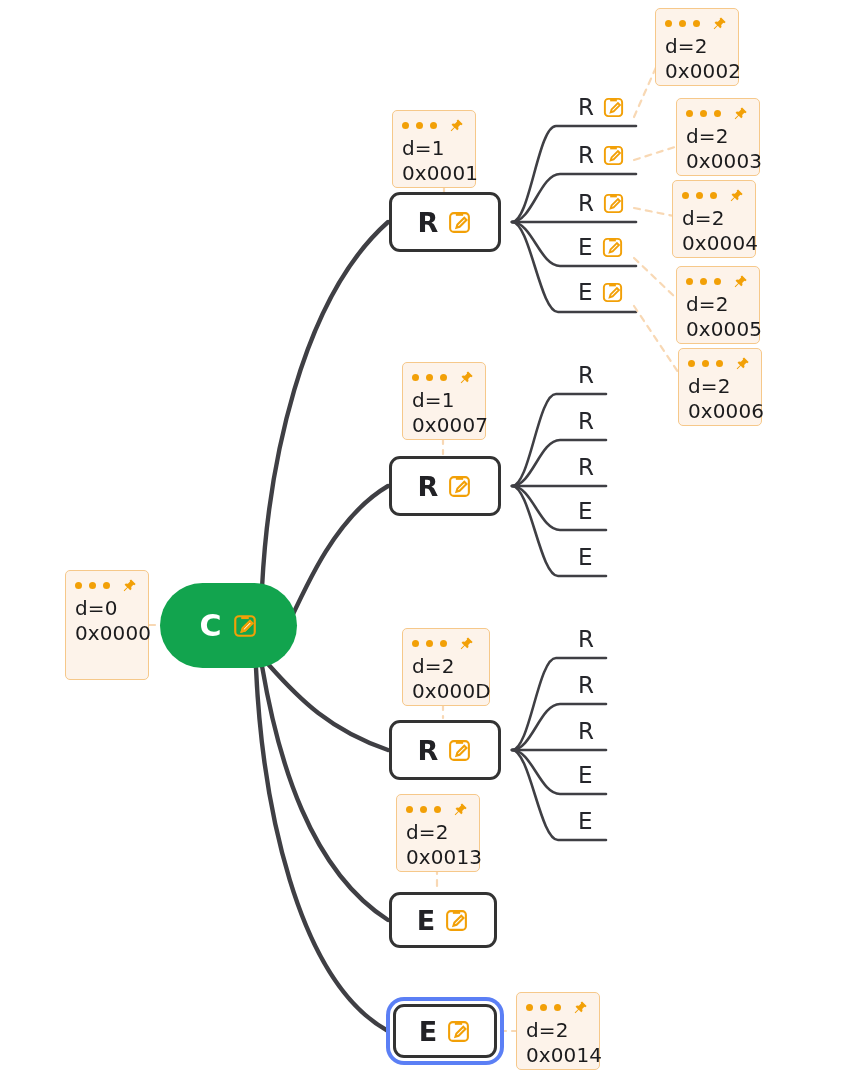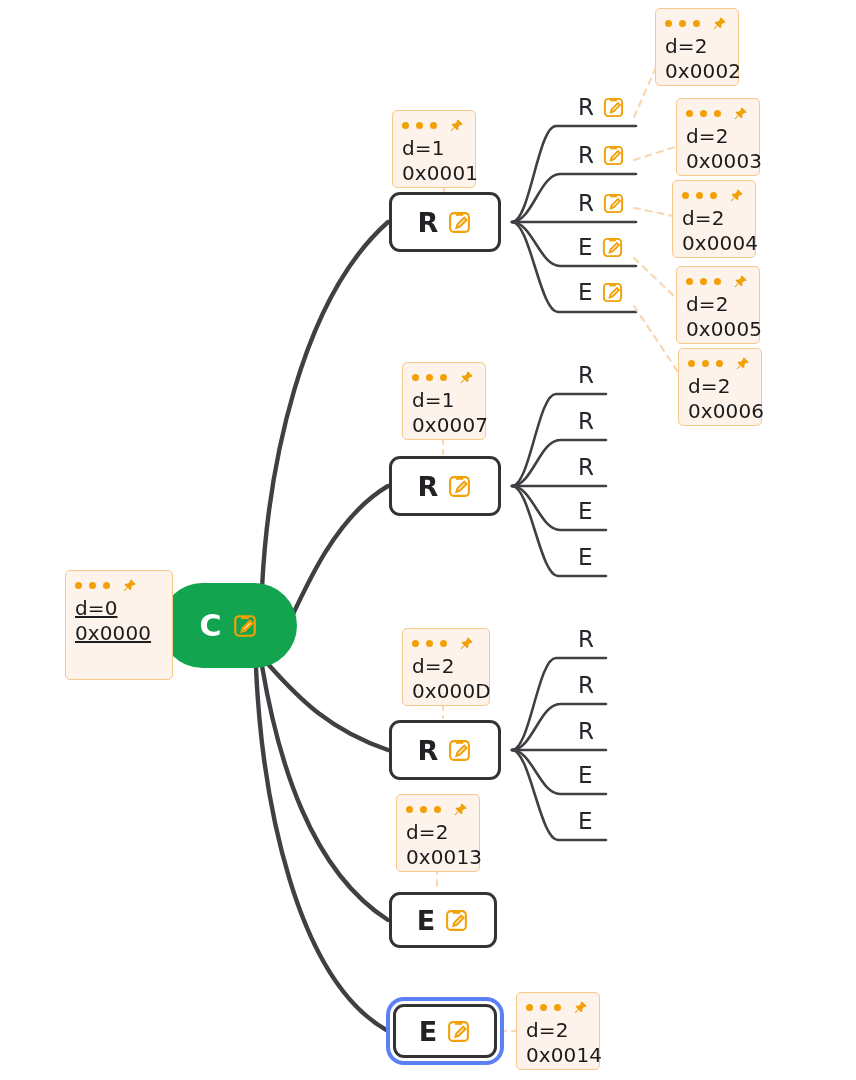--- a/index.html
+++ b/index.html
@@ -120,21 +120,21 @@
     <span class="noteicon">
       <svg viewBox="0 0 24 24" width="26" height="26" fill="none" stroke="#f2a007" stroke-width="2">
         <rect x="3" y="3" width="18" height="18" rx="3.5"></rect>
         <path d="M8.5 3h7v2.6h-7z" fill="#f2a007" stroke="none"></path>
         <path d="M16.6 7.4l-6.6 6.6-.9 3 3-.9 6.6-6.6z" fill="#ffffff"></path>
         <path d="M16.6 7.4l-6.6 6.6-.9 3 3-.9 6.6-6.6z"></path>
       </svg>
     </span>
   </div>
 
-  <div class="card" style="left:65px;top:570px;width:108px;height:110px;text-decoration:underline;">
+  <div class="card" style="left:65px;top:570px;width:84px;height:110px;">
     <div class="dots">
       <i></i>
       <i></i>
       <i></i>
       <span class="pin">
         <svg viewBox="0 0 24 24" width="15" height="15" fill="#f2a007">
           <path d="M14.5 2.2l7.3 7.3-2 2-1.6-.6-3.5 3.5.5 3.3-2 2-4-4-5.4 5.4-1.1-1.1 5.4-5.4-4-4 2-2 3.3.5 3.5-3.5-.6-1.6z"></path>
         </svg>
       </span>
     </div>

